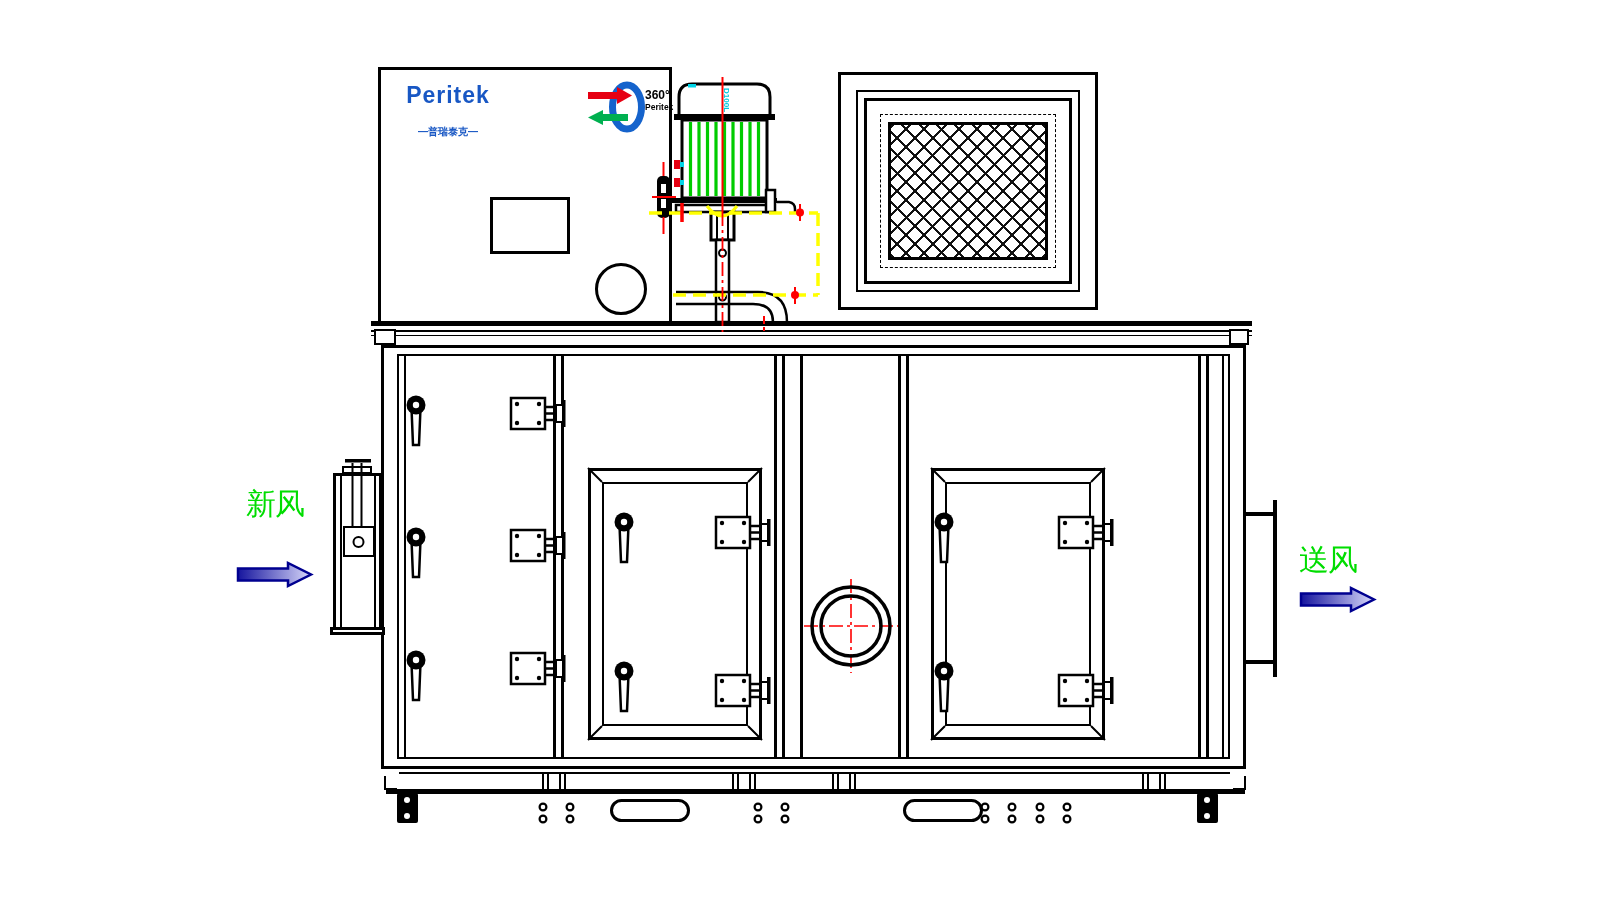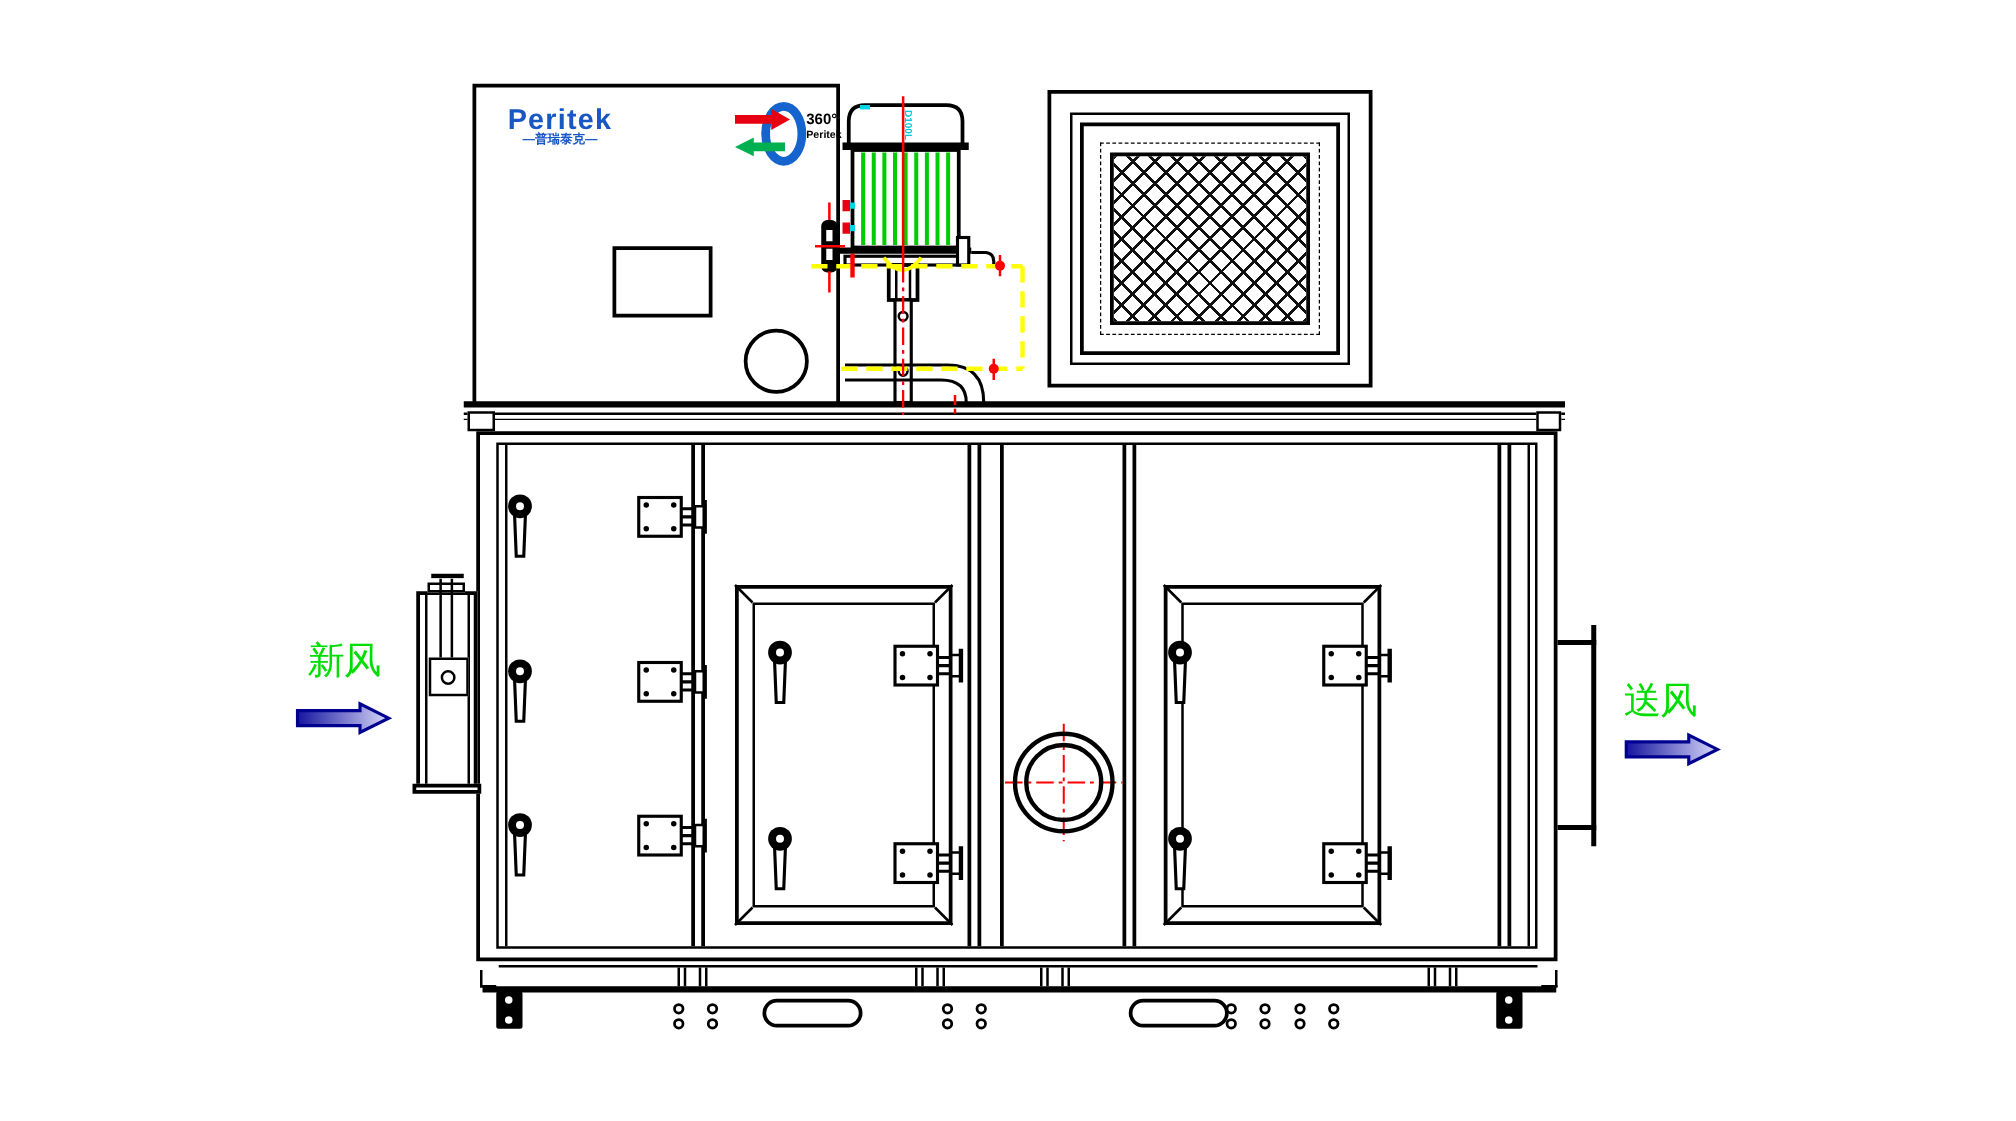--- a/index.html
+++ b/index.html
@@ -5,21 +5,21 @@
   html,body{margin:0;padding:0;background:#fff;}
   #canvas{position:relative;width:1613px;height:897px;background:#fff;overflow:hidden;
           font-family:"Liberation Sans", sans-serif;}
   .abs{position:absolute;box-sizing:border-box;}
   .b3{border:3px solid #000;background:#fff;}
   .b2{border:2px solid #000;background:#fff;}
   .blk{background:#000;}
   .vline{background:#000;}
   #svg-overlay{position:absolute;left:0;top:0;pointer-events:none;}
   .brand-name{color:#1857c4;font-weight:bold;font-size:23px;letter-spacing:1px;line-height:1;}
-  .brand-sub{color:#1857c4;font-weight:bold;font-size:10px;letter-spacing:0px;line-height:1;margin-top:0;text-align:center;}
+  .brand-sub{color:#1857c4;font-weight:bold;font-size:10px;letter-spacing:0px;line-height:1;margin-top:20px;text-align:center;}
   .flow-label{color:#00dd00;font-size:30px;letter-spacing:-1px;font-weight:500;white-space:nowrap;}
   .mesh{background-image:
     repeating-linear-gradient(45deg,#111 0 2.2px,transparent 2.2px 12.5px),
     repeating-linear-gradient(-45deg,#111 0 2.2px,transparent 2.2px 12.5px);}
   .dashframe{border:1.5px dashed #000;background:transparent;}
 </style>
 </head>
 <body>
 
 <div id="canvas">
@@ -76,21 +76,21 @@
 
   <div class="abs blk" style="left:399px;top:772px;width:831px;height:2px;"></div>
   <div class="abs" style="left:384px;top:776px;width:13px;height:14px;border-left:2px solid #000;border-bottom:2px solid #000;"></div>
   <div class="abs" style="left:1233px;top:776px;width:13px;height:14px;border-right:2px solid #000;border-bottom:2px solid #000;"></div>
   <div class="abs blk" style="left:386px;top:789px;width:859px;height:5px;"></div>
   <div class="abs b3" style="left:610px;top:799px;width:80px;height:23px;border-radius:12px;"></div>
   <div class="abs b3" style="left:903px;top:799px;width:80px;height:23px;border-radius:12px;"></div>
   <div class="abs blk" style="left:397px;top:793px;width:21px;height:30px;border-radius:2px;"></div>
   <div class="abs blk" style="left:1197px;top:793px;width:21px;height:30px;border-radius:2px;"></div>
 
-  <div class="abs flow-label" style="left:246px;top:508px;">新风</div>
+  <div class="abs flow-label" style="left:246px;top:484px;">新风</div>
   <div class="abs flow-label" style="left:1299px;top:540px;">送风</div>
 
   <svg id="svg-overlay" width="1613" height="897" viewBox="0 0 1613 897">
     <defs>
       <linearGradient id="ag" x1="0" y1="0" x2="1" y2="0">
         <stop offset="0" stop-color="#16159e"></stop>
         <stop offset="1" stop-color="#d8d8fa"></stop>
       </linearGradient>
       <g id="handle">
         <path d="M-4.5 3 L-3 40 L3 40 L4.5 3 Z" fill="#fff" stroke="#000" stroke-width="2.5"></path>

